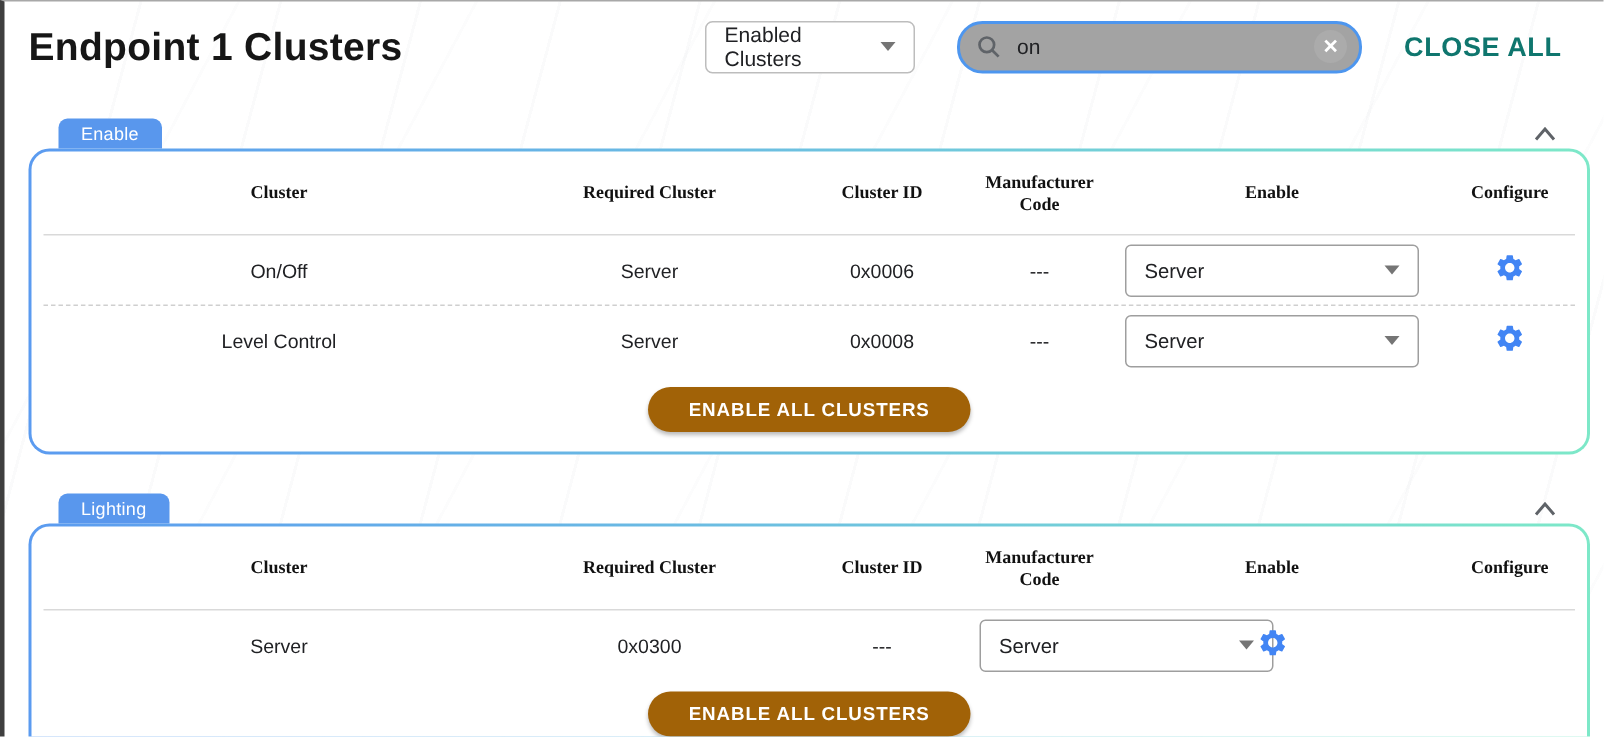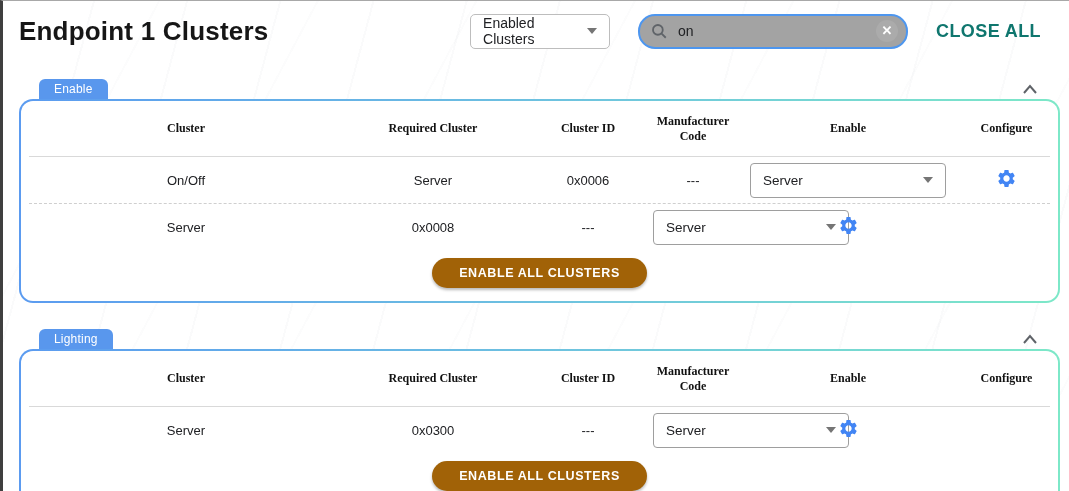--- a/index.html
+++ b/index.html
@@ -137,20 +137,21 @@
         <div class="cell">
           <span class="gear">
             <svg width="21" height="21" viewBox="0 0 24 24" fill="#4285F4">
                 <path d="M19.14,12.94c0.04-0.3,0.06-0.61,0.06-0.94c0-0.32-0.02-0.64-0.07-0.94l2.03-1.58c0.18-0.14,0.23-0.41,0.12-0.61l-1.92-3.32c-0.12-0.22-0.37-0.29-0.59-0.22l-2.39,0.96c-0.5-0.38-1.03-0.7-1.62-0.94L14.4,2.81c-0.04-0.24-0.24-0.41-0.48-0.41h-3.84c-0.24,0-0.43,0.17-0.47,0.41L9.25,5.35C8.66,5.59,8.12,5.92,7.63,6.29L5.24,5.33c-0.22-0.08-0.47,0-0.59,0.22L2.74,8.87C2.62,9.08,2.66,9.34,2.86,9.48l2.03,1.58C4.84,11.36,4.8,11.69,4.8,12s0.02,0.64,0.07,0.94l-2.03,1.58c-0.18,0.14-0.23,0.41-0.12,0.61l1.92,3.32c0.12,0.22,0.37,0.29,0.59,0.22l2.39-0.96c0.5,0.38,1.03,0.7,1.62,0.94l0.36,2.54c0.05,0.24,0.24,0.41,0.48,0.41h3.84c0.24,0,0.44-0.17,0.47-0.41l0.36-2.54c0.59-0.24,1.13-0.56,1.62-0.94l2.39,0.96c0.22,0.08,0.47,0,0.59-0.22l1.92-3.32c0.12-0.22,0.07-0.47-0.12-0.61L19.14,12.94z M12,15.6c-1.98,0-3.6-1.62-3.6-3.6s1.62-3.6,3.6-3.6s3.6,1.62,3.6,3.6S13.98,15.6,12,15.6z"></path>
               </svg>
           </span>
         </div>
       </div>
 
       <div class="grid trow plain">
+        <div class="cell">Level Control</div>
         <div class="cell">Server</div>
         <div class="cell">0x0008</div>
         <div class="cell">---</div>
         <div class="cell">
           <div class="enable-select">
             <span>Server</span>
             <span class="caret"></span>
           </div>
         </div>
         <div class="cell">

